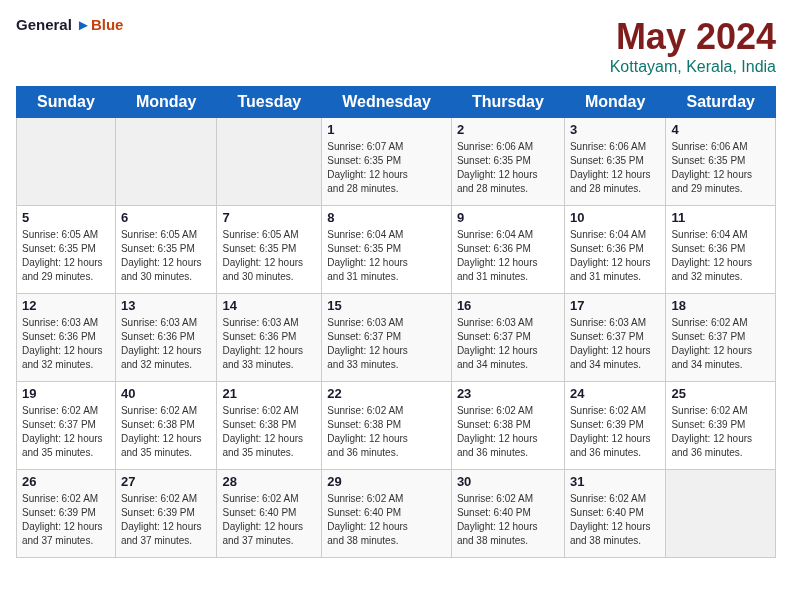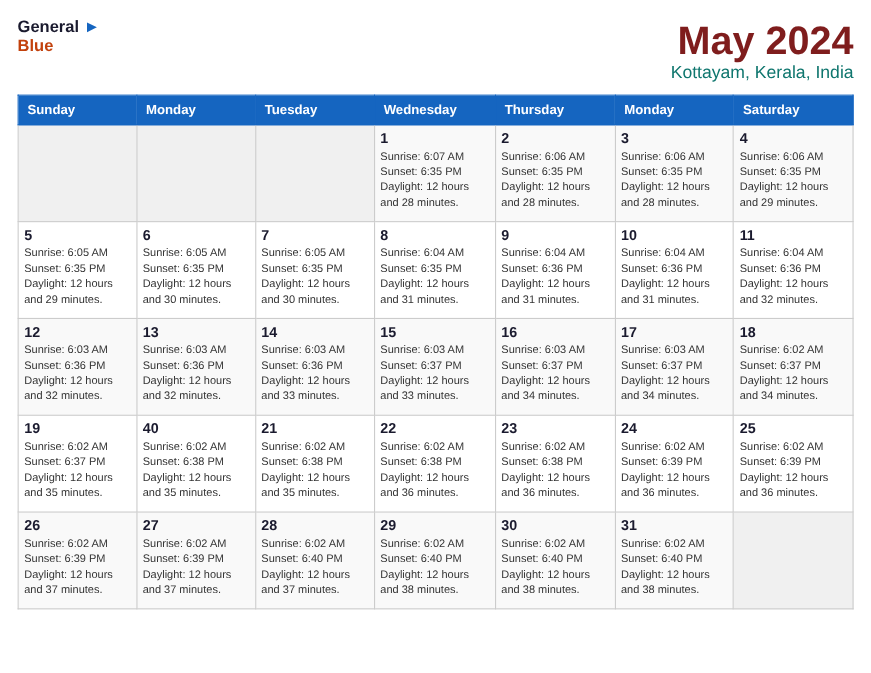--- a/index.html
+++ b/index.html
@@ -34,23 +34,23 @@
       color: #0f766e;
     }
     table {
       width: 100%;
       border-collapse: collapse;
       font-size: 11px;
     }
     thead tr th {
       background-color: #1565c0;
       color: #fff;
-      padding: 6px 8px;
+      padding: 6px 20px;
       text-align: left;
-      font-size: 12px;
+      font-size: 16px;
       font-weight: bold;
       border: 1px solid #1565c0;
     }
     tbody tr td {
       border: 1px solid #ccc;
       vertical-align: top;
       padding: 4px 5px;
       height: 88px;
       width: 113px;
       background: #fff;
@@ -71,21 +71,21 @@
     }
     .empty-cell {
       background: #f0f0f0 !important;
     }
   </style>
 </head>
 <body>
 
 <div class="header">
   <div class="logo">
-  <div style="display:flex;flex-direction:column;line-height:1.15;">
+  <div style="display:flex;flex-direction:row;line-height:1.15;">
     <span style="font-size:15px;font-weight:bold;color:#1a1a2e;">General<span style="color:#1565c0;"> ►</span></span>
     <span style="font-size:15px;font-weight:bold;color:#c2410c;">Blue</span>
   </div>
 </div>
   <div class="title-block">
     <div class="month-title">May 2024</div>
     <div class="subtitle">Kottayam, Kerala, India</div>
   </div>
 </div>
 

